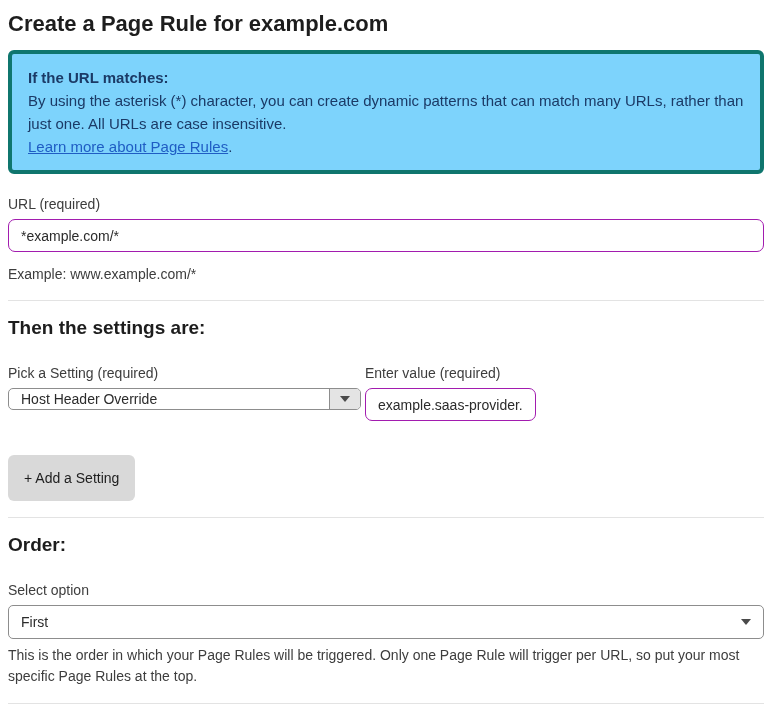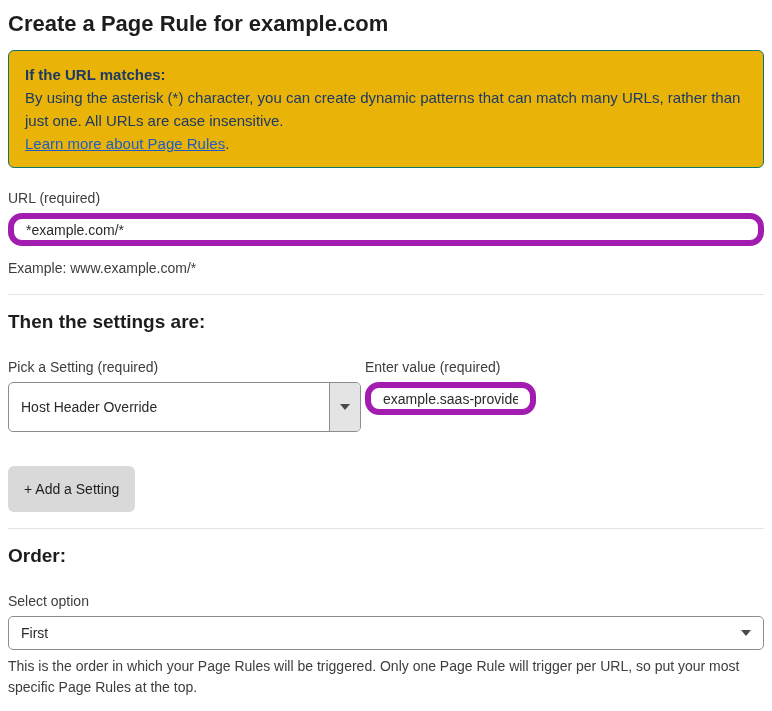--- a/index.html
+++ b/index.html
@@ -13,22 +13,22 @@
   }
   .page-title {
     font-size: 22px;
     font-weight: 700;
     color: #1d1d1d;
     line-height: 28px;
     margin: 2px 0 12px 0;
   }
   
   .info-box {
-    background: #eab308;
-    border: 1px solid #0f766e;
+    background: #7dd3fc;
+    border: 4px solid #0f766e;
     border-radius: 6px;
     padding: 12px 16px;
     color: #1b3a66;
     font-size: 15px;
     line-height: 23px;
     margin-bottom: 22px;
   }
   .info-heading { font-weight: 700; }
   .info-link { color: #1f5dc4; text-decoration: underline; cursor: pointer; }
   .info-link-suffix { color: #1b3a66; }
@@ -37,22 +37,22 @@
     font-size: 14px;
     color: #3d3d3d;
     display: block;
     margin-bottom: 7px;
   }
   .text-input {
     font-family: "Liberation Sans", sans-serif;
     font-size: 14px;
     color: #2b2b2b;
     height: 33px;
-    border: 6px solid #a21caf;
-    border-radius: 14px;
+    border: 1px solid #a21caf;
+    border-radius: 7px;
     padding: 0 12px;
     width: 100%;
     background: #fff;
     outline: none;
   }
   .helper-text {
     font-size: 14px;
     color: #3d3d3d;
     line-height: 20px;
     margin-top: 12px;
@@ -71,21 +71,21 @@
   .settings-row { display: flex; gap: 4px; margin-top: 26px; }
   .col-setting { width: 353px; }
   .col-value { width: 171px; }
 
   .select-box {
     display: flex;
     align-items: stretch;
     border: 1px solid #8d8d8d;
     border-radius: 5px;
     background: #fff;
-    height: 50px;
+    height: 22px;
     overflow: hidden;
     cursor: pointer;
   }
   .select-box .select-text {
     flex: 1;
     display: flex;
     align-items: center;
     padding: 0 12px;
     font-size: 14px;
     color: #2b2b2b;

